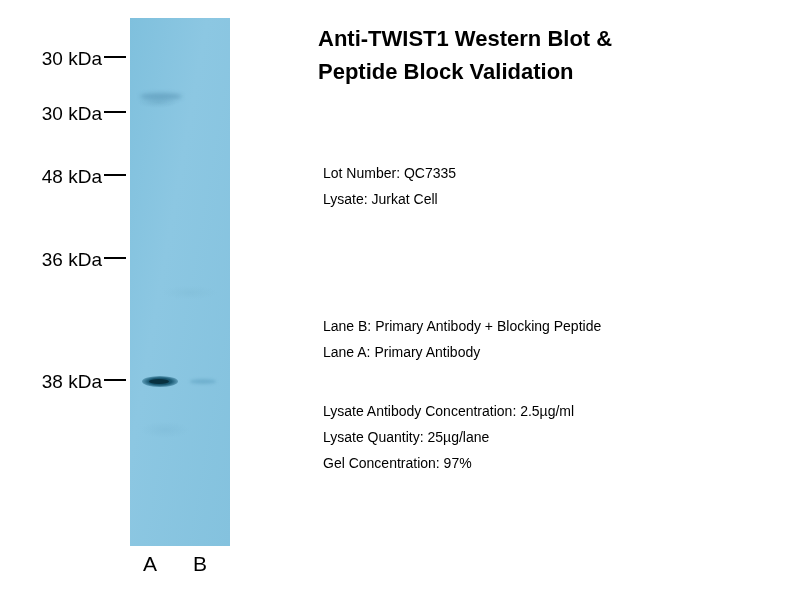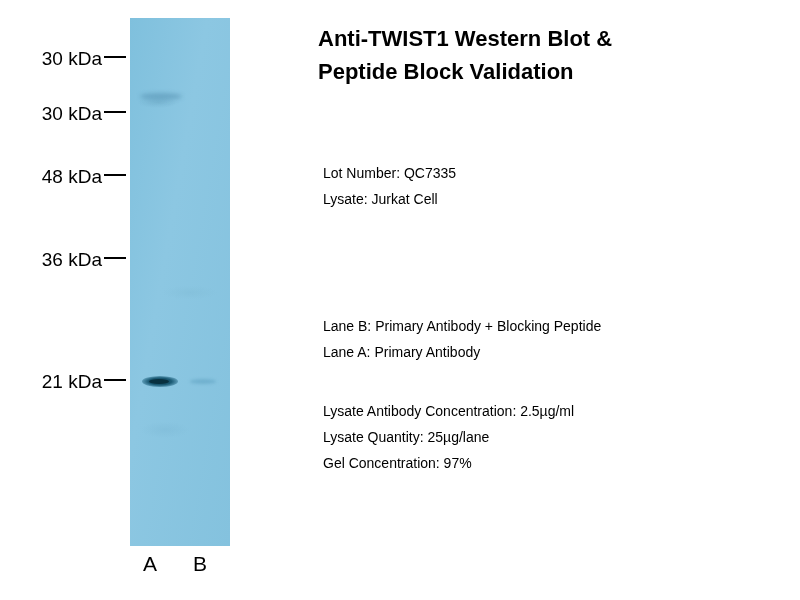--- a/index.html
+++ b/index.html
@@ -188,21 +188,21 @@
       <span>48 kDa</span><span class="ladder-tick"></span>
     </div>
   </div>
   <div class="ladder-wrap" style="top:249px;">
     <div class="ladder-inner">
       <span>36 kDa</span><span class="ladder-tick"></span>
     </div>
   </div>
   <div class="ladder-wrap" style="top:371px;">
     <div class="ladder-inner">
-      <span>21 kDa</span><span class="ladder-tick"></span>
+      <span>38 kDa</span><span class="ladder-tick"></span>
     </div>
   </div>
 
   <div class="lane-labels">
     <span class="lane-label lane-a">A</span>
     <span class="lane-label lane-b">B</span>
   </div>
 
   <div class="panel">
     <div class="title">

